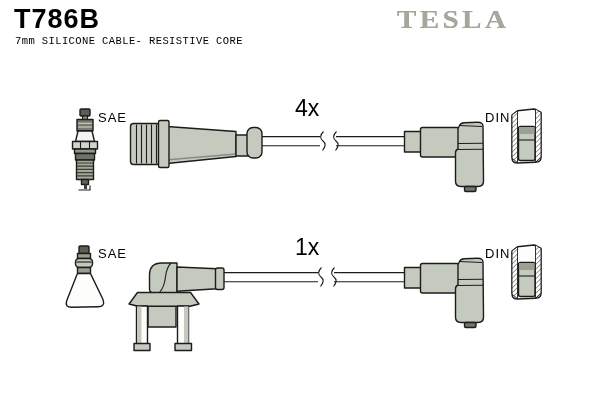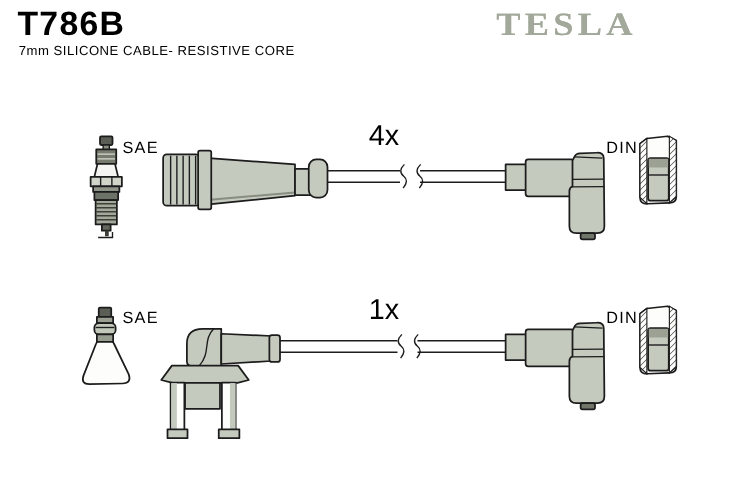--- a/index.html
+++ b/index.html
@@ -4,21 +4,21 @@
 <style>
   html,body{margin:0;padding:0;}
   body{
     width:600px;height:400px;position:relative;overflow:hidden;
     background:var(--background,#fff);
     font-family:"Liberation Sans",sans-serif;
   }
   .hdr-part{position:absolute;left:14px;top:4px;font-size:27px;font-weight:bold;
     letter-spacing:1px;color:var(--text,#000);text-align:center;}
   .hdr-desc{position:absolute;left:15px;top:35px;font-size:10.5px;
-    letter-spacing:.4px;color:var(--text,#000);white-space:nowrap;}
+    letter-spacing:.4px;color:var(--text,#000);white-space:nowrap;font-family:Liberation Mono, monospace;}
   .brand{position:absolute;left:397px;top:5px;
     font-family:"Liberation Serif",serif;font-weight:bold;font-size:26px;
     letter-spacing:3px;color:var(--logo,#a2a99b);
     transform:scaleX(1.12);transform-origin:left top;
     background:repeating-linear-gradient(180deg,var(--logo,#a2a99b) 0 3px,#c9cec3 3px 4px);
     -webkit-background-clip:text;background-clip:text;}
   svg.canvas{position:absolute;left:0;top:0;}
   .pf{fill:var(--part-fill,#c5cabf);}
   .wf{fill:#fdfdfc;}
   .ol{stroke:var(--outline,#1c1c1c);stroke-width:1.4;stroke-linejoin:round;}

